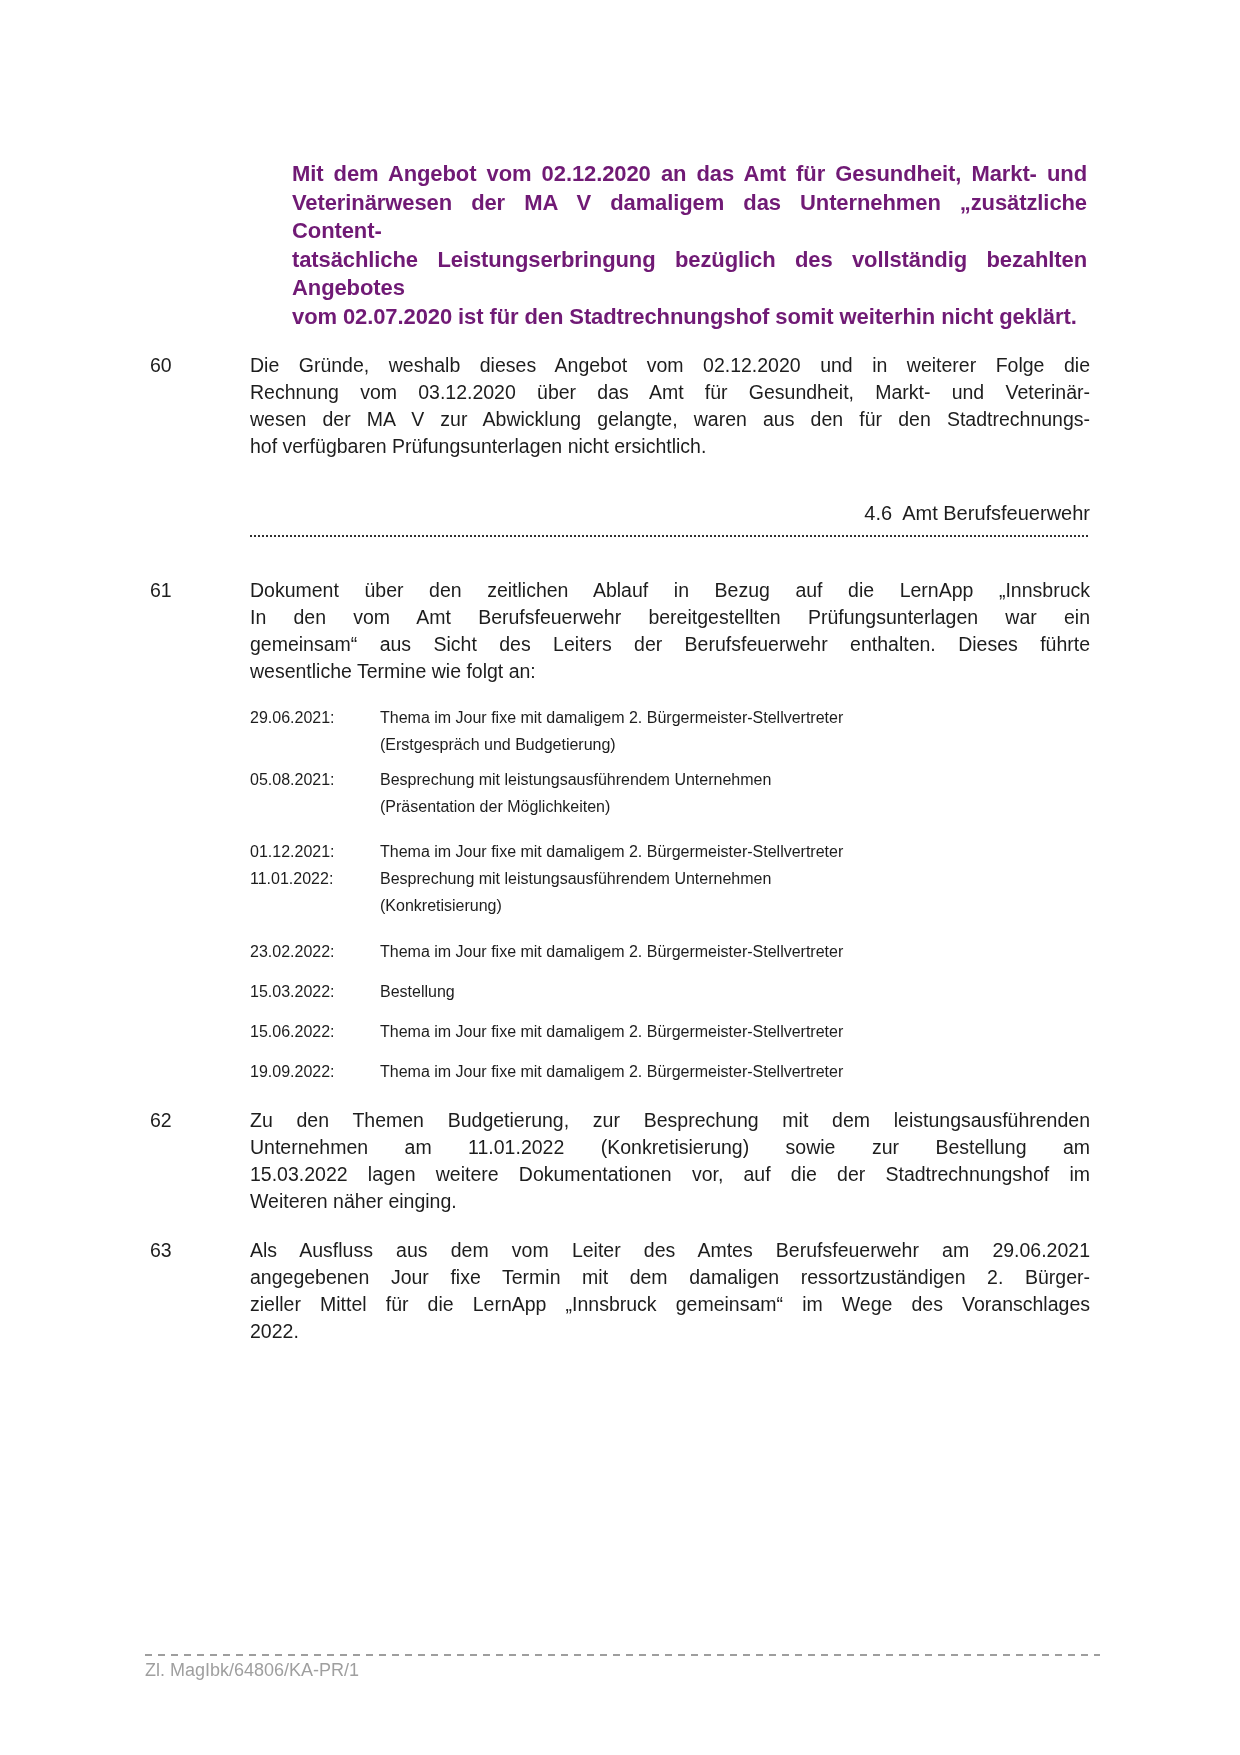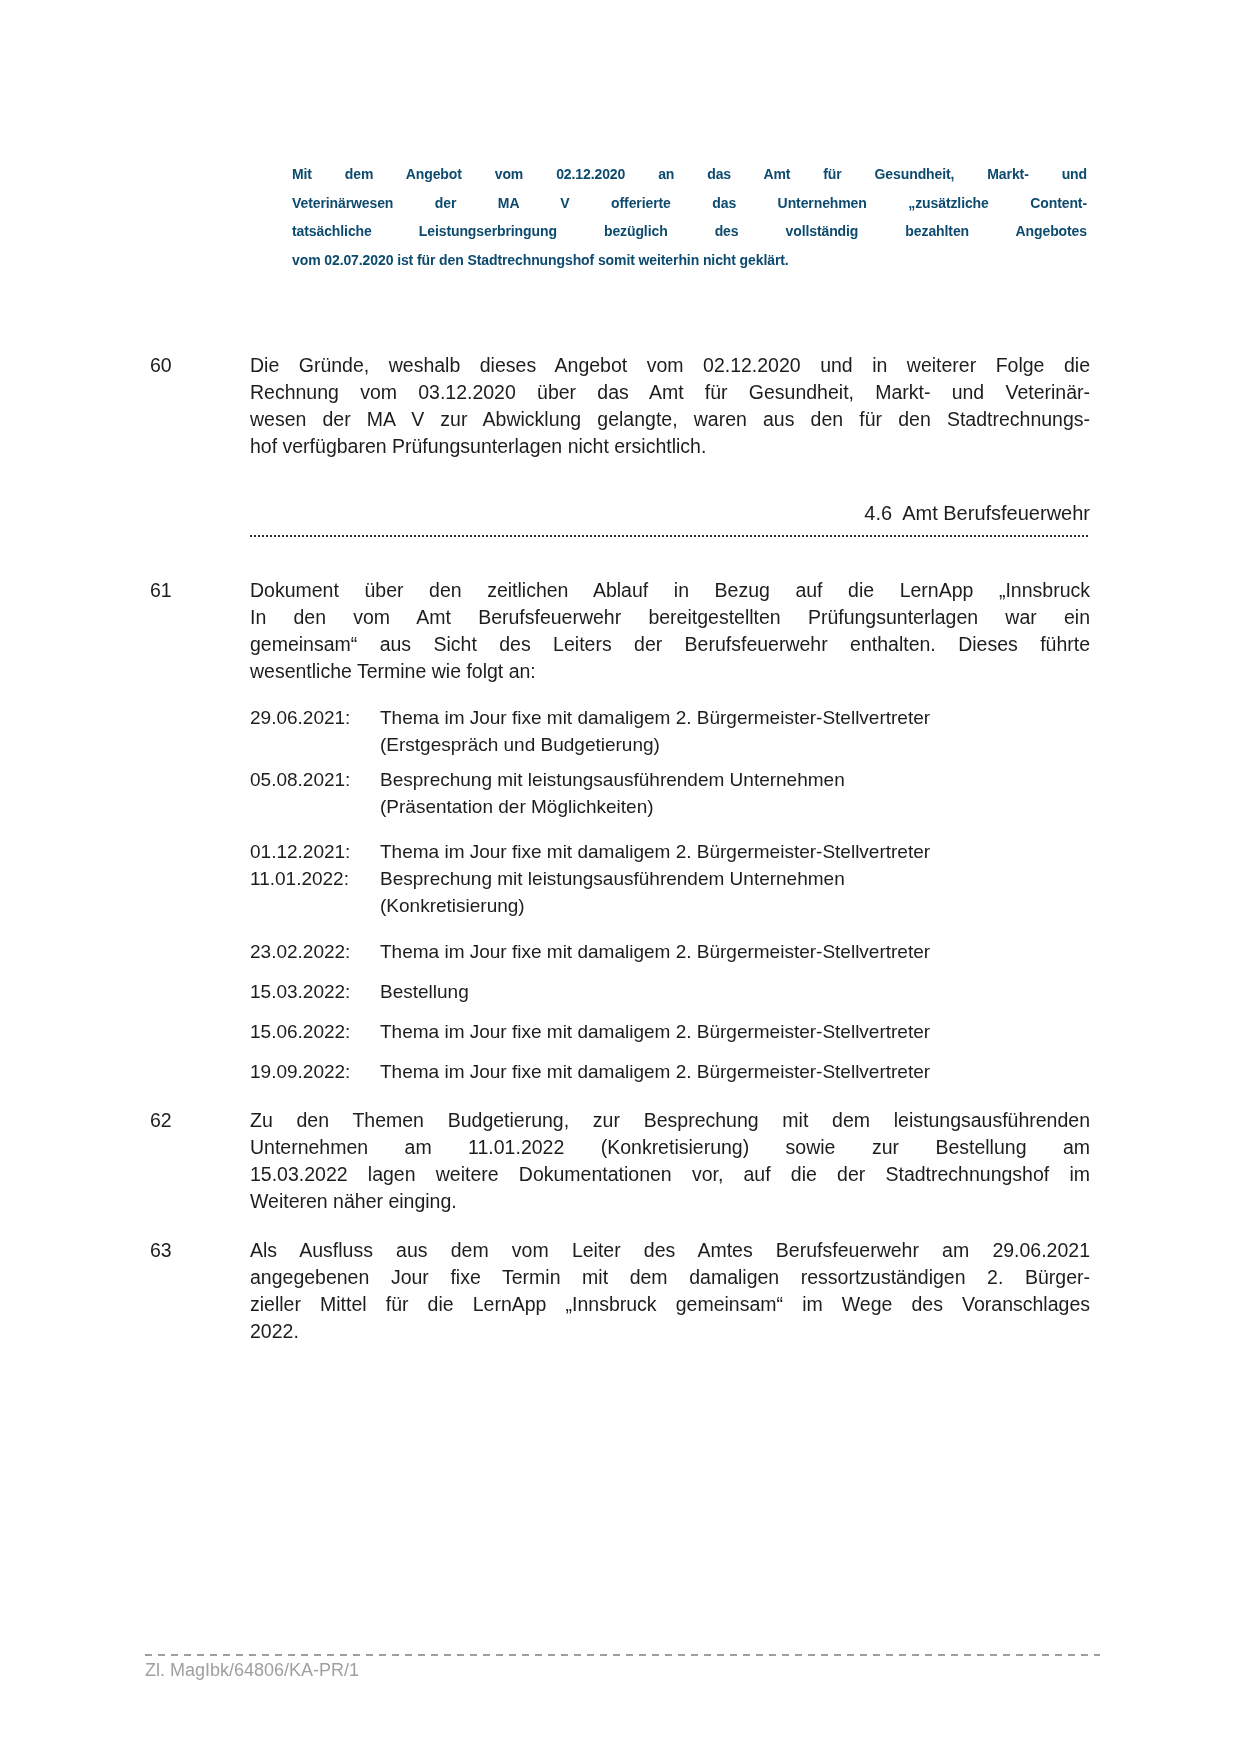--- a/index.html
+++ b/index.html
@@ -16,23 +16,23 @@
     overflow: hidden;
   }
   .block { position: absolute; }
 
   
   .intro {
     top: 160px;
     left: 292px;
     width: 795px;
     font-weight: 700;
-    font-size: 14px;
+    font-size: 22px;
     line-height: 28.6px;
-    color: #0c4a6e;
+    color: #701a75;
     letter-spacing: -0.1px;
   }
 
   
   .numbered {
     left: 150px;
     width: 940px;
     display: flex;
   }
   .p60 { top: 352px; }
@@ -79,21 +79,21 @@
     height: 2.5px;
     background: repeating-linear-gradient(to right, #2e2e2e 0 2px, transparent 2px 4px);
   }
   .h-num { margin-right: 10px; }
 
   
   .timeline {
     top: 704px;
     left: 250px;
     width: 840px;
-    font-size: 19px;
+    font-size: 16px;
     line-height: 27px;
   }
   .tl-row { display: flex; margin-bottom: 13px; }
   .tl-row:nth-child(1) { margin-bottom: 8px; }
   .tl-row:nth-child(2) { margin-bottom: 18px; }
   .tl-row:nth-child(3) { margin-bottom: 0px; }
   .tl-row:nth-child(4) { margin-bottom: 19px; }
   .tl-row:last-child { margin-bottom: 0; }
   .tl-date { width: 130px; flex: 0 0 130px; }
   .tl-text { flex: 1; }
@@ -118,21 +118,21 @@
   }
   .f-ref { width: 279px; flex: 0 0 279px; }
   .f-title { flex: 1; }
   .f-page { text-align: right; padding-right: 4px; }
 </style>
 </head>
 <body>
 
 <div class="block intro">
     <div class="tline">Mit dem Angebot vom 02.12.2020 an das Amt für Gesundheit, Markt- und</div>
-    <div class="tline">Veterinärwesen der MA V offerierte das Unternehmen „zusätzliche Content-</div>
+    <div class="tline">Veterinärwesen der MA V damaligem das Unternehmen „zusätzliche Content-</div>
     <div class="tline">tatsächliche Leistungserbringung bezüglich des vollständig bezahlten Angebotes</div>
     <div class="tline tline-last">vom 02.07.2020 ist für den Stadtrechnungshof somit weiterhin nicht geklärt.</div>
   </div>
 
 <div class="block numbered p60">
   <div class="num">60</div>
   <div class="ptext">
       <div class="tline">Die Gründe, weshalb dieses Angebot vom 02.12.2020 und in weiterer Folge die</div>
       <div class="tline">Rechnung vom 03.12.2020 über das Amt für Gesundheit, Markt- und Veterinär-</div>
       <div class="tline">wesen der MA V zur Abwicklung gelangte, waren aus den für den Stadtrechnungs-</div>

